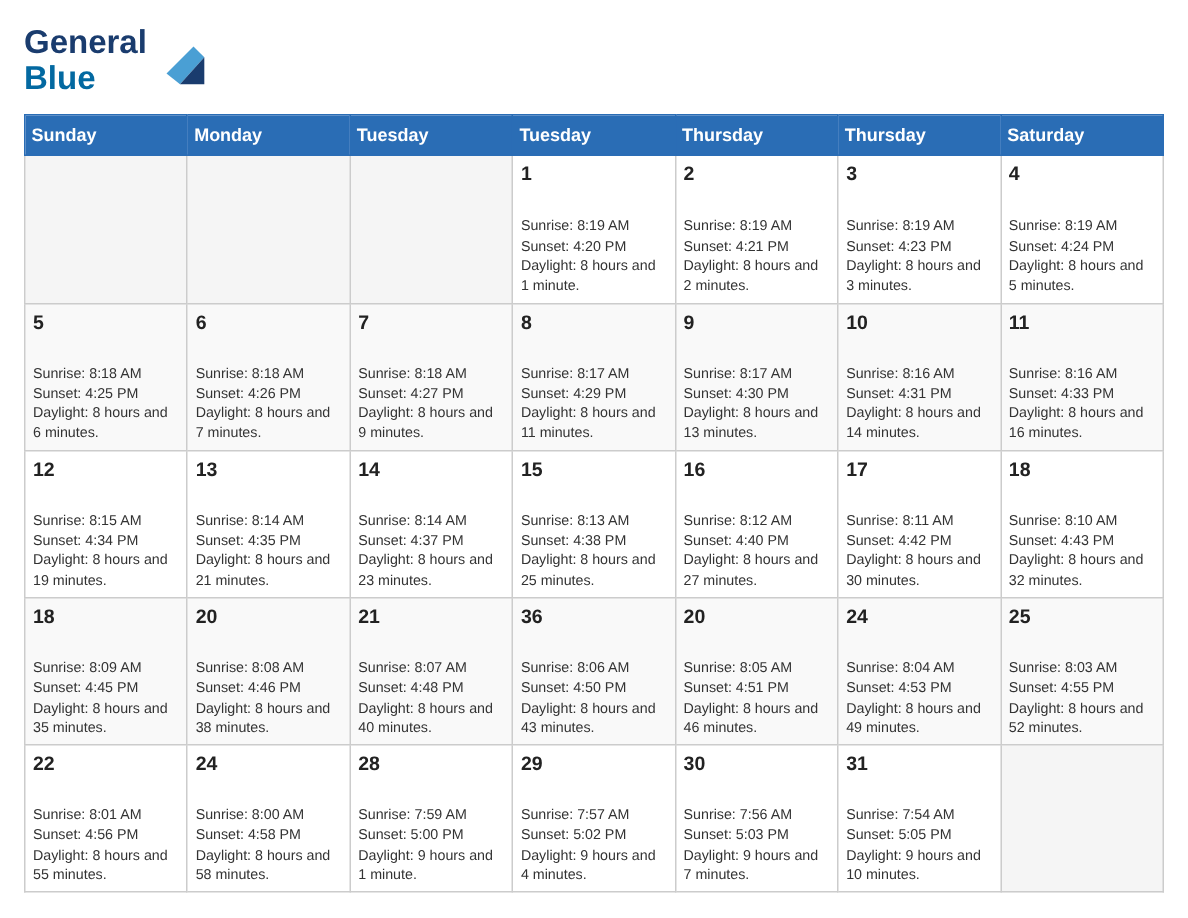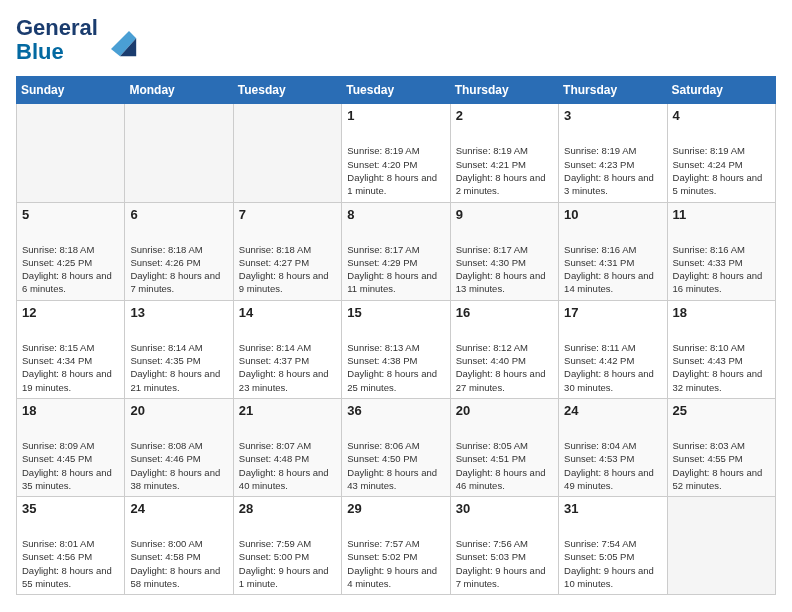--- a/index.html
+++ b/index.html
@@ -229,21 +229,21 @@
           <div class="day-number">24</div>
         <div class="day-info">Sunrise: 8:04 AM<br>Sunset: 4:53 PM<br>Daylight: 8 hours and 49 minutes.</div>
         </td>
         <td>
           <div class="day-number">25</div>
         <div class="day-info">Sunrise: 8:03 AM<br>Sunset: 4:55 PM<br>Daylight: 8 hours and 52 minutes.</div>
         </td>
       </tr>
       <tr>
         <td>
-          <div class="day-number">35</div>
+          <div class="day-number">22</div>
         <div class="day-info">Sunrise: 8:01 AM<br>Sunset: 4:56 PM<br>Daylight: 8 hours and 55 minutes.</div>
         </td>
         <td>
           <div class="day-number">24</div>
         <div class="day-info">Sunrise: 8:00 AM<br>Sunset: 4:58 PM<br>Daylight: 8 hours and 58 minutes.</div>
         </td>
         <td>
           <div class="day-number">28</div>
         <div class="day-info">Sunrise: 7:59 AM<br>Sunset: 5:00 PM<br>Daylight: 9 hours and 1 minute.</div>
         </td>

